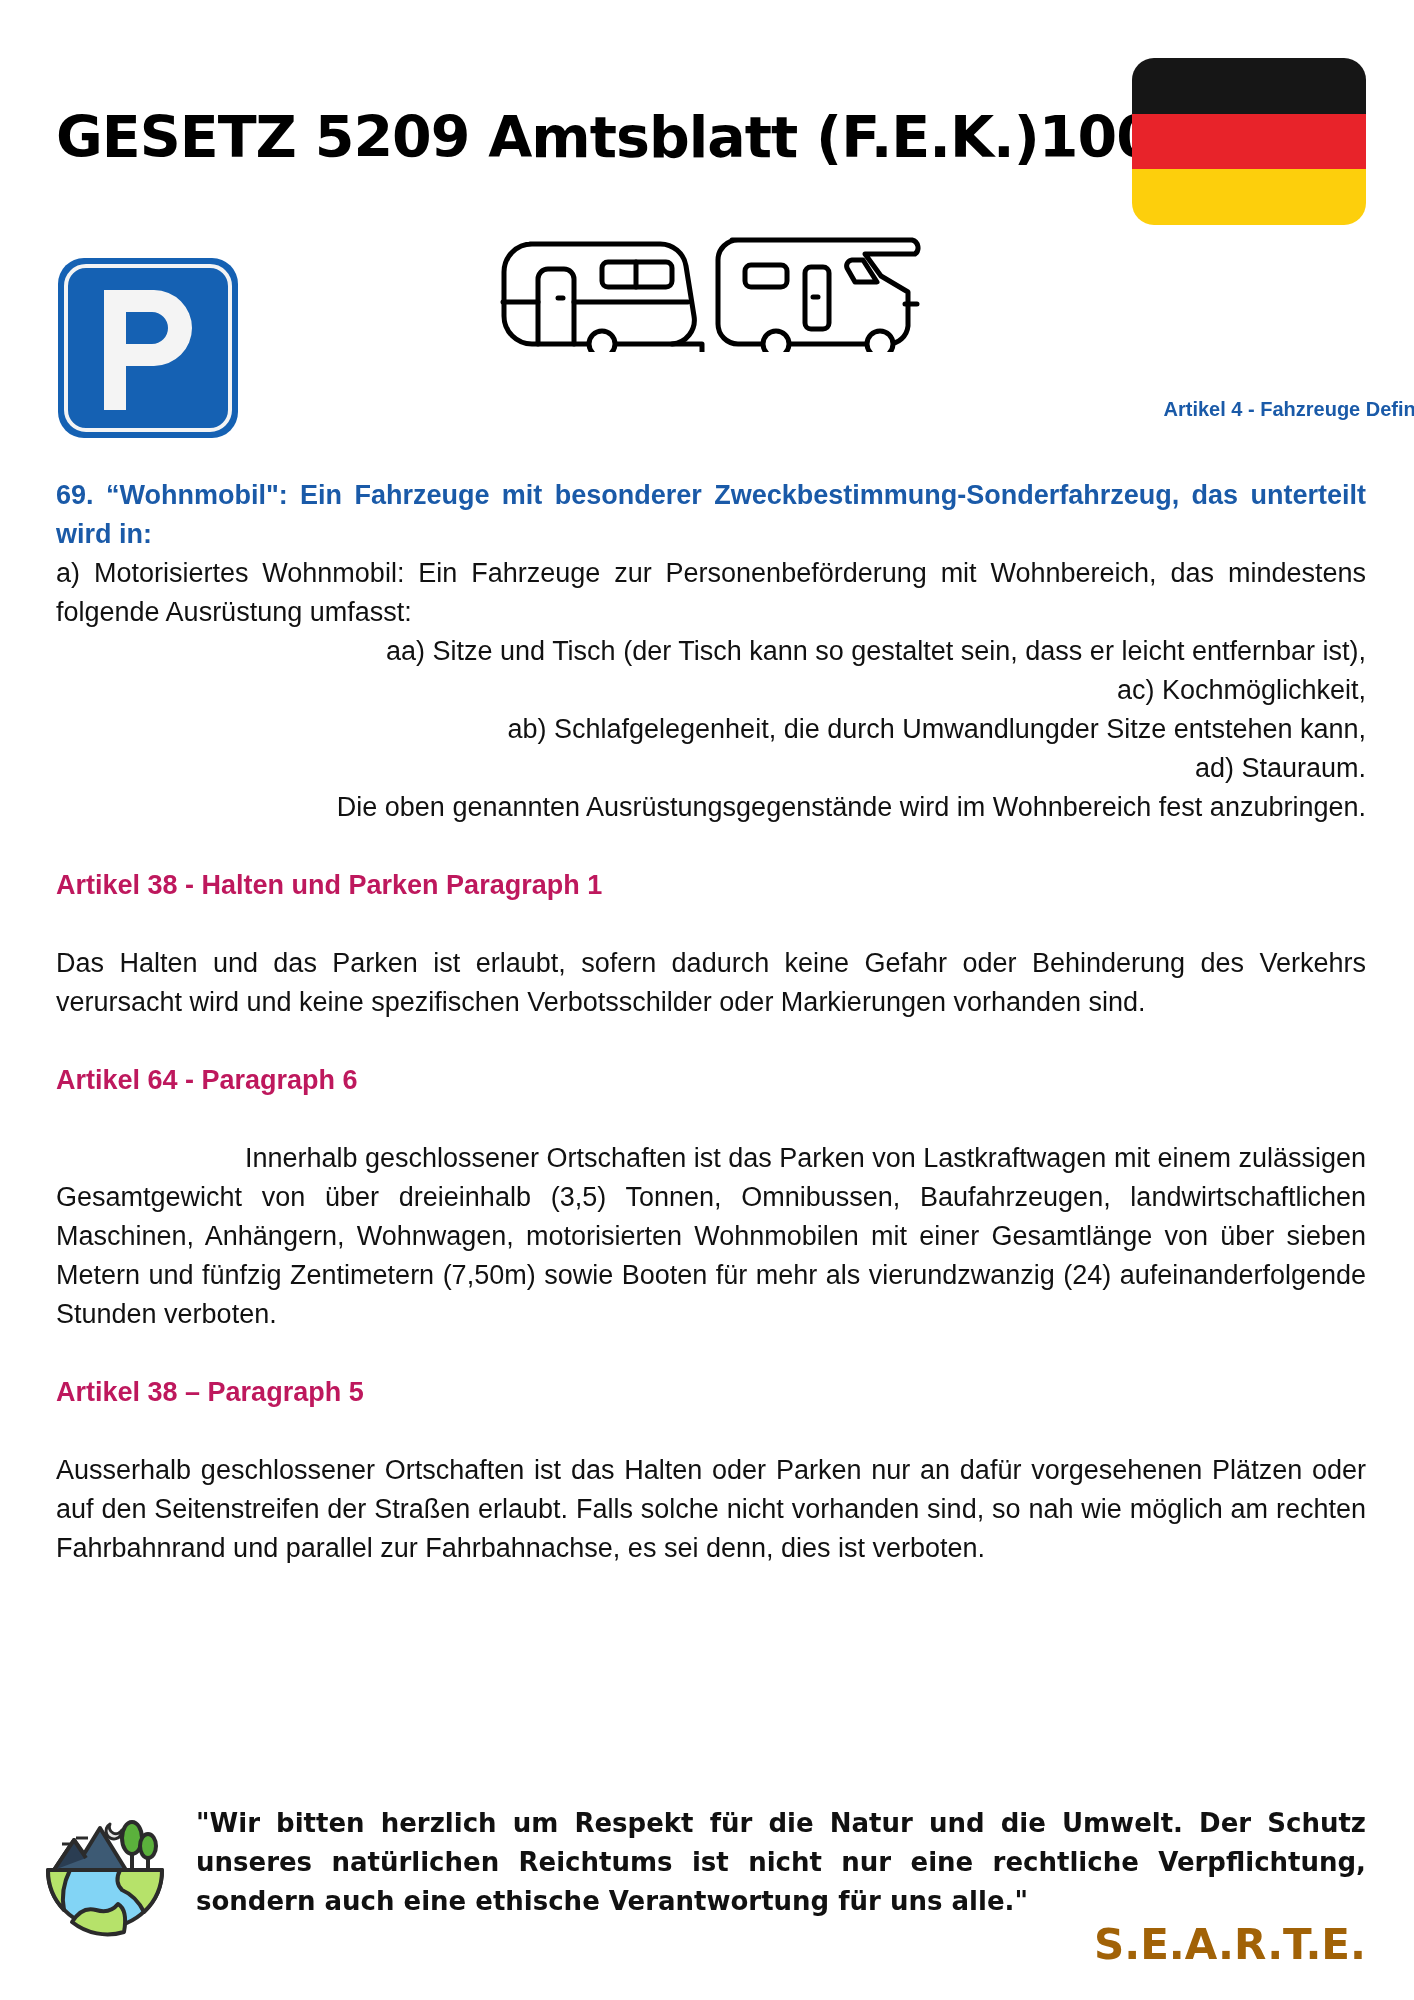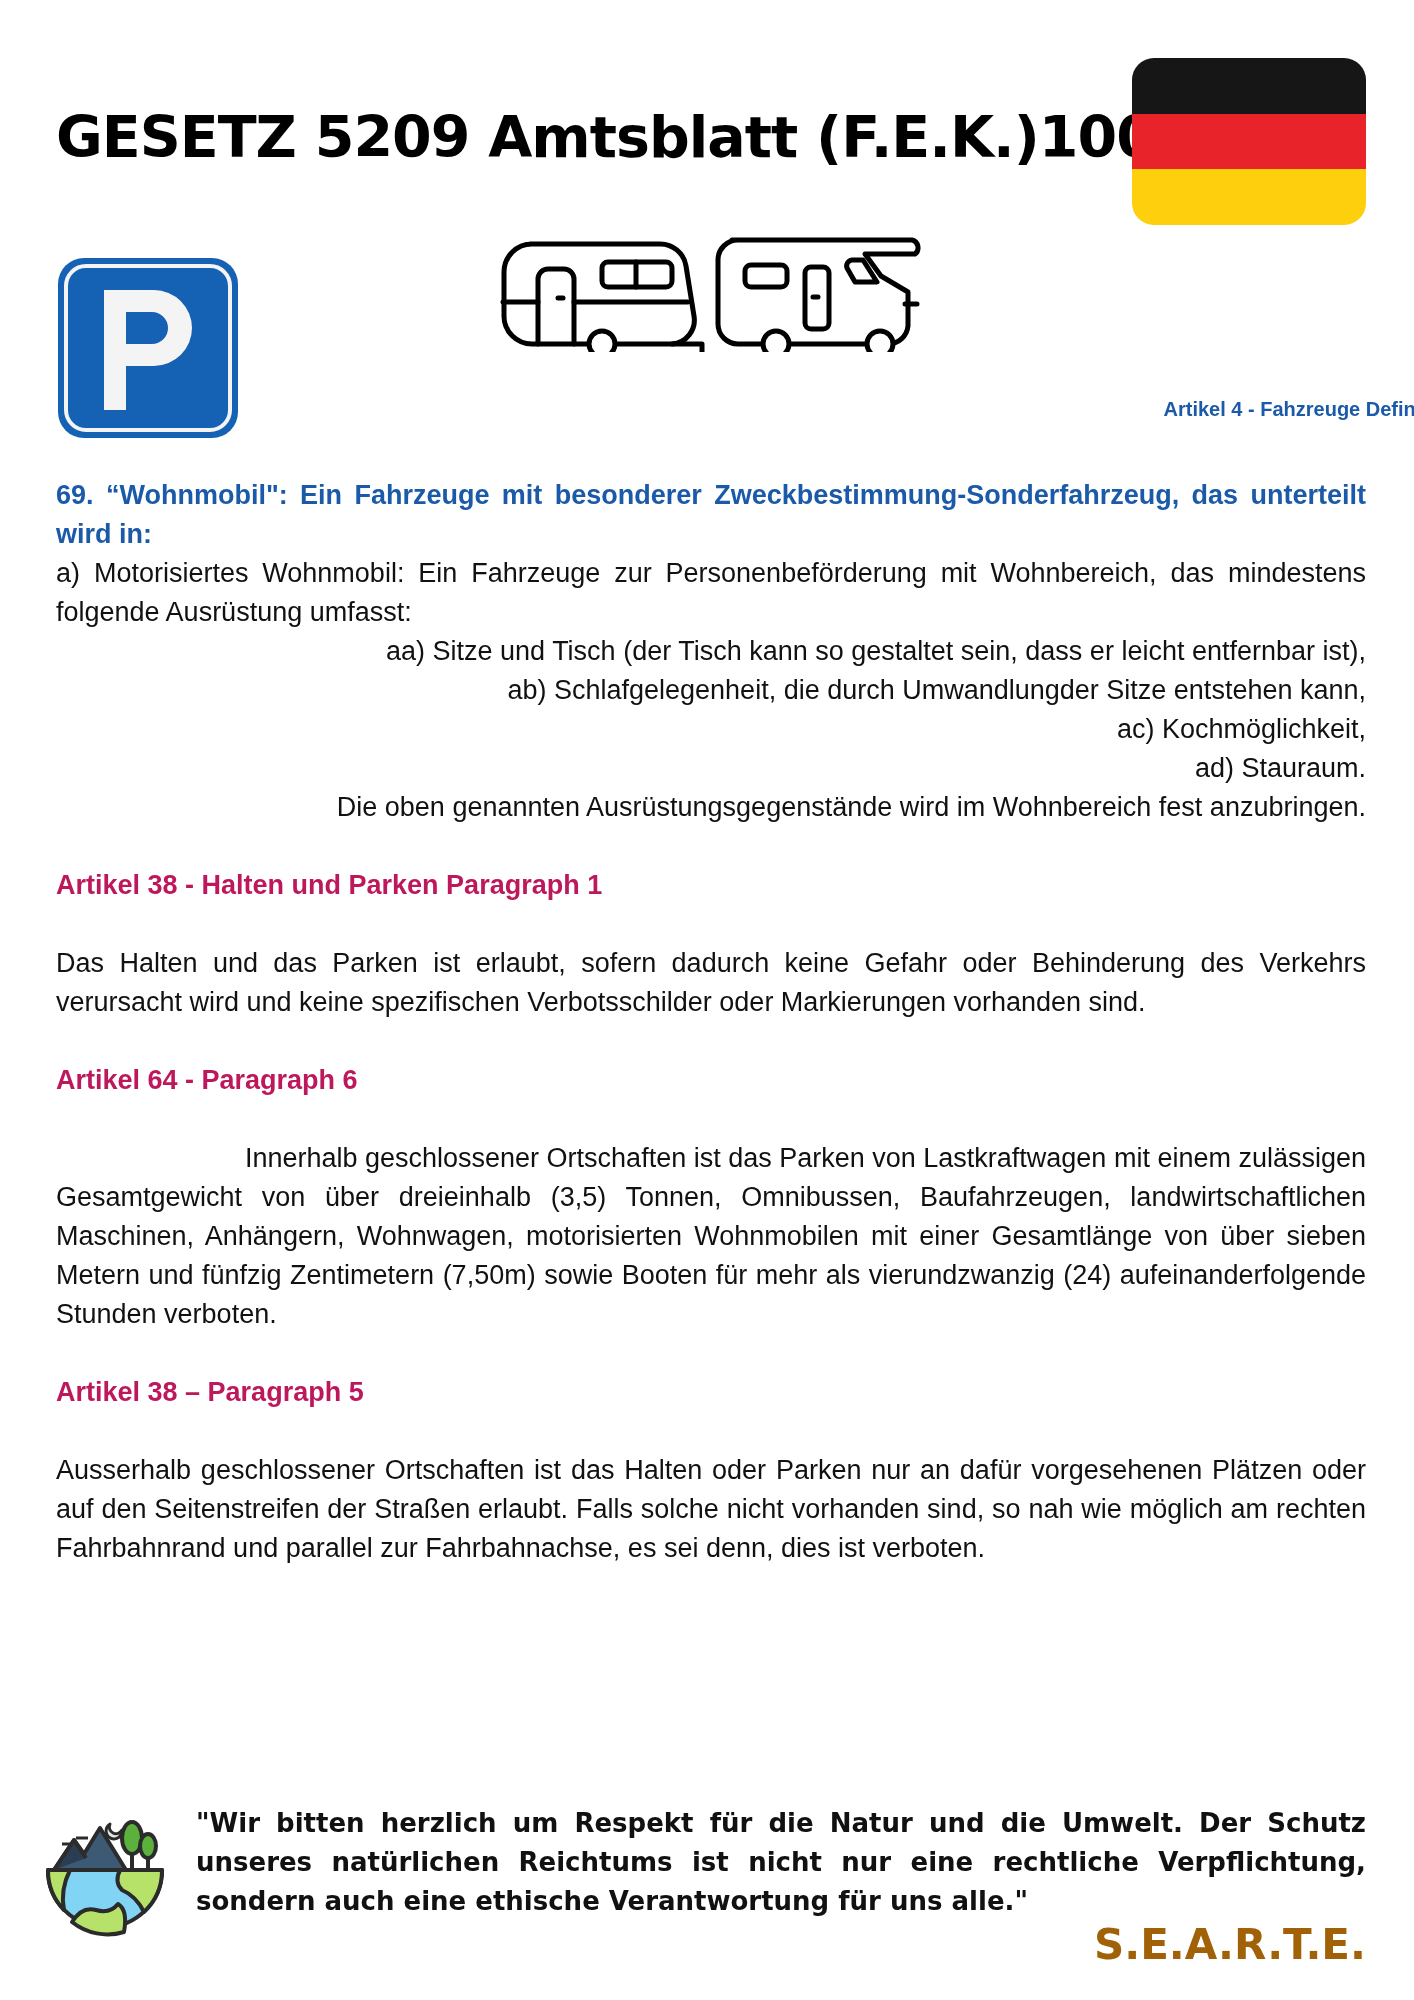--- a/index.html
+++ b/index.html
@@ -80,22 +80,22 @@
   <circle cx="276" cy="114" r="13" fill="#fff"></circle>
   <circle cx="380" cy="114" r="13" fill="#fff"></circle>
 </svg>
 
 <div class="art4">Artikel 4 - Fahzreuge Definition</div>
 
 <div class="body">
   <p class="lead">69. “Wohnmobil": Ein Fahrzeuge mit besonderer Zweckbestimmung-Sonderfahrzeug, das unterteilt wird in:</p>
   <p>a) Motorisiertes Wohnmobil: Ein Fahrzeuge zur Personenbeförderung mit Wohnbereich, das mindestens folgende Ausrüstung umfasst:</p>
   <p class="left">aa) Sitze und Tisch (der Tisch kann so gestaltet sein, dass er leicht entfernbar ist),</p>
+  <p class="left">ac) Kochmöglichkeit,</p>
   <p class="left">ab) Schlafgelegenheit, die durch Umwandlungder Sitze entstehen kann,</p>
-  <p class="left">ac) Kochmöglichkeit,</p>
   <p class="left">ad) Stauraum.</p>
   <p class="left">Die oben genannten Ausrüstungsgegenstände wird im Wohnbereich fest anzubringen.</p>
   <div class="gap"></div>
   <p class="heading">Artikel 38 - Halten und Parken Paragraph 1</p>
   <div class="gap"></div>
   <p>Das Halten und das Parken ist erlaubt, sofern dadurch keine Gefahr oder Behinderung des Verkehrs verursacht wird und keine spezifischen Verbotsschilder oder Markierungen vorhanden sind.</p>
   <div class="gap"></div>
   <p class="heading">Artikel 64 - Paragraph 6</p>
   <div class="gap"></div>
   <p class="left">Innerhalb geschlossener Ortschaften ist das Parken von Lastkraftwagen mit einem zulässigen</p>

